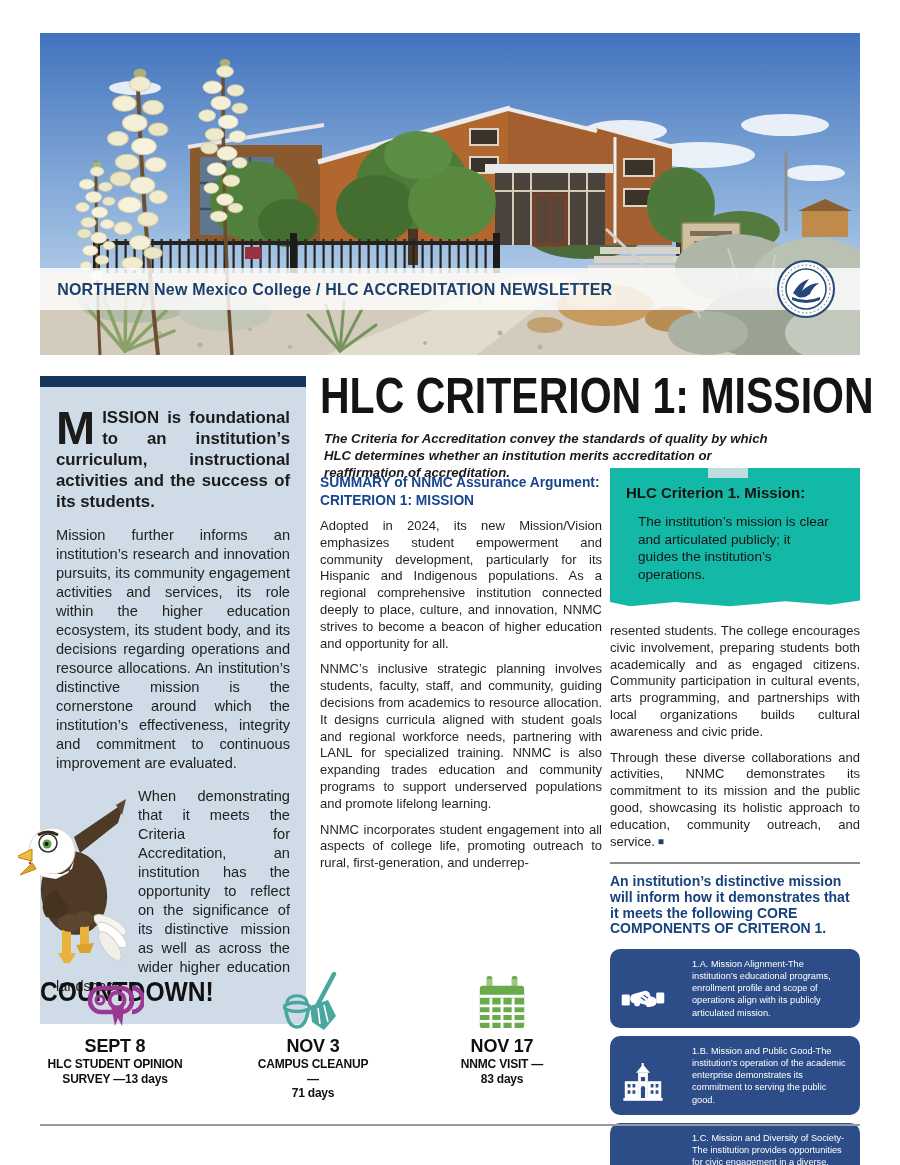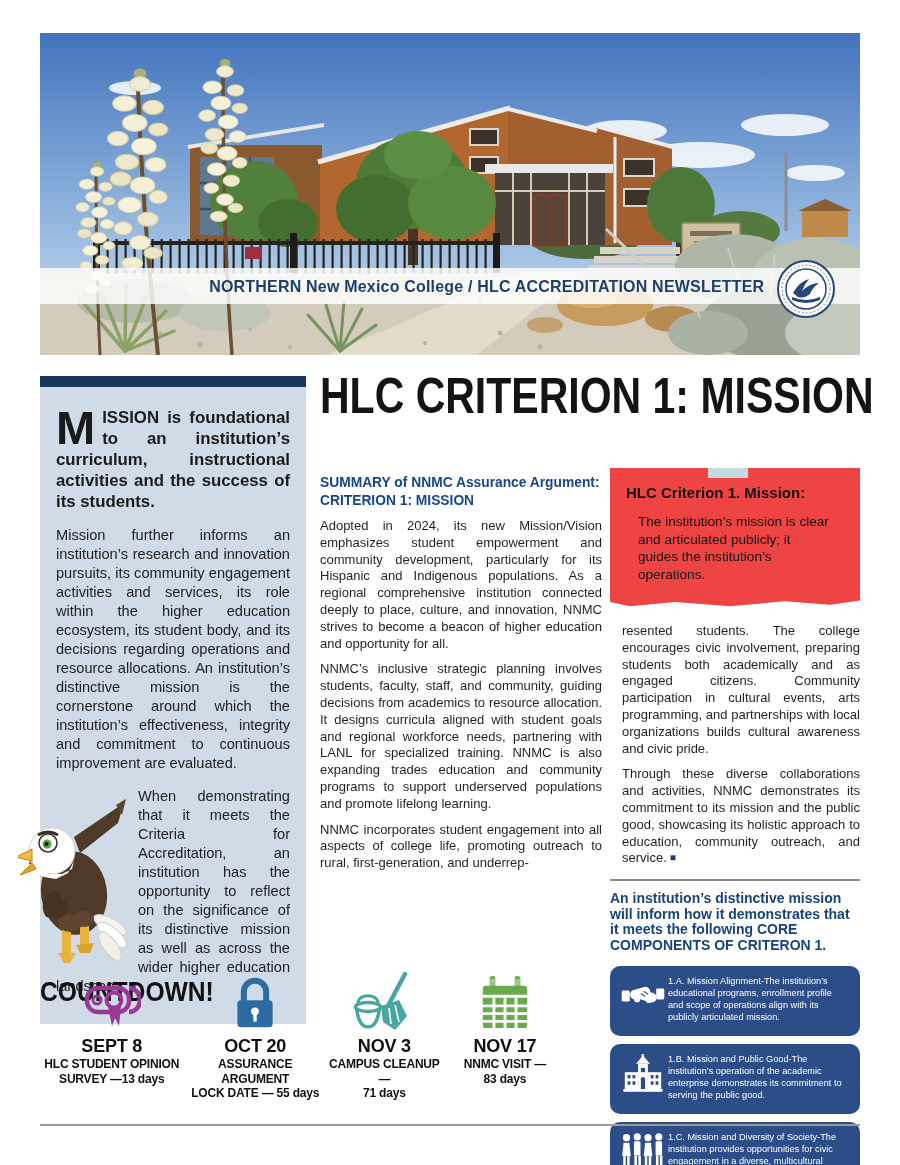--- a/index.html
+++ b/index.html
@@ -2,22 +2,22 @@
 <html><head>
 <meta charset="utf-8">
 <style>
   html,body{margin:0;padding:0;background:#ffffff;}
   .page{position:relative;width:900px;height:1165px;background:#fff;overflow:hidden;
         font-family:"Liberation Sans",sans-serif;color:#221f20;}
 
   
   .photo{position:absolute;left:40px;top:33px;width:820px;height:322px;overflow:hidden;}
   .photo svg{display:block;}
-  .banner{position:absolute;left:0;top:235px;width:820px;height:36px;
-          background:rgba(255,255,255,0.82);display:flex;align-items:center;justify-content:flex-end;}
+  .banner{position:absolute;left:0;top:235px;width:820px;height:42px;
+          background:rgba(255,255,255,0.82);display:flex;align-items:center;justify-content:flex-start;}
   .banner-text{font-weight:bold;font-size:16.5px;color:#1c3f6e;letter-spacing:.2px;
                margin-right:96px;transform:scaleX(.97);transform-origin:right center;white-space:nowrap;}
   .seal{position:absolute;right:24px;top:-9px;width:60px;height:60px;}
 
   
   .leftbox{position:absolute;left:40px;top:376px;width:266px;}
   .leftbox .topbar{height:11px;background:#16365c;}
   .leftbox .body{background:#cfdbe7;padding:20px 16px 14px 16px;min-height:539px;}
   .lead{font-weight:bold;font-size:16.8px;line-height:21px;margin:0 0 14px 0;color:#1b1b1b;text-align:justify;}
   .dropcap{float:left;font-size:47px;line-height:38px;font-weight:bold;margin:2px 7px 0 0;color:#1b1b1b;}
@@ -28,32 +28,32 @@
   
   .main{position:absolute;left:320px;top:372px;width:545px;}
   .h1{font-size:50px;font-weight:900;color:#141414;letter-spacing:0;line-height:48px;margin:0;
       transform:scaleX(.82);transform-origin:left top;white-space:nowrap;}
   .intro{font-style:italic;font-weight:bold;font-size:13.2px;line-height:17px;width:455px;
          margin:10px 0 0 4px;color:#1a1a1a;}
   .col1{position:absolute;left:0;top:102px;width:282px;}
   .col2{position:absolute;left:290px;top:96px;width:250px;}
   .sumhead{font-weight:bold;font-size:13.8px;line-height:17.5px;color:#17458d;margin:0 0 9px 0;}
   .col1 p.art{font-size:13px;line-height:16.8px;margin:0 0 9px 0;text-align:justify;}
-  .col2 p.art{font-size:13px;line-height:16.8px;margin:0 0 9px 12px;text-align:justify;}
-
-  .callout{position:relative;background:#ef4444;padding:16px 16px 14px 16px;margin:0 0 14px 0;
+  .col2 p.art{font-size:13px;line-height:16.8px;margin:0 0 9px 0;text-align:justify;}
+
+  .callout{position:relative;background:#14b8a6;padding:16px 16px 14px 16px;margin:0 0 14px 0;
            clip-path:polygon(0 0,100% 0,100% 94%,88% 97%,70% 94.5%,48% 98%,26% 95%,8% 98%,0 95%);}
   .callout .tab{position:absolute;left:98px;top:-8px;width:40px;height:18px;background:#c2dbdf;}
   .callout h3{margin:0 0 4px 0;font-size:15px;color:#141414;}
   .callout p{margin:12px;font-size:13.6px;line-height:17.5px;color:#141414;}
 
   .rule2{border:none;border-top:2px solid #8a8a8a;margin:12px 0 10px 0;}
   .coreintro{font-weight:bold;font-size:14px;line-height:15.6px;color:#16427e;margin:0 0 12px 0;}
 
-  .component{display:flex;align-items:flex-start;gap:2px;background:#2d4d88;border-radius:10px;
+  .component{display:flex;align-items:flex-end;gap:26px;background:#2d4d88;border-radius:10px;
              padding:9px 12px 9px 10px;margin-bottom:8px;min-height:52px;}
   .component .cicon{flex:0 0 46px;display:flex;justify-content:center;}
   .component .ctext{color:#fff;font-size:9.2px;line-height:12.2px;font-weight:500;}
 
   
   .countdown-h{position:absolute;left:40px;top:976px;font-size:28px;font-weight:900;color:#111;
                transform:scaleX(.88);transform-origin:left top;margin:0;}
   .countdown{position:absolute;left:40px;top:974px;width:528px;display:flex;justify-content:space-between;}
   .cd-item{text-align:center;}
   .cd-item .icon{height:58px;display:flex;align-items:flex-end;justify-content:center;margin-bottom:4px;}
@@ -294,20 +294,21 @@
             <ellipse cx="66" cy="122" rx="10" ry="8" fill="#5d4530"></ellipse>
           </svg>
         </span>
         <span>When demonstrating that it meets the Criteria for Accreditation, an institution has the opportunity to reflect on the significance of its distinctive mission as well as across the wider higher education landscape.</span><span class="endmark">■</span>
       </p>
     </div>
   </div>
 
   <div class="main">
     <h1 class="h1">HLC CRITERION 1: MISSION</h1>
+    <p class="intro">The Criteria for Accreditation convey the standards of quality by which HLC determines whether an institution merits accreditation or reaffirmation of accreditation.</p>
 
     <div class="col1">
       <p class="sumhead">
         <span>SUMMARY of NNMC Assurance Argument:</span><br>
         <span>CRITERION 1: MISSION</span>
       </p>
       <p class="art">Adopted in 2024, its new Mission/Vision emphasizes student empowerment and community development, particularly for its Hispanic and Indigenous populations. As a regional comprehensive institution connected deeply to place, culture, and innovation, NNMC strives to become a beacon of higher education and opportunity for all.</p>
       <p class="art">NNMC’s inclusive strategic planning involves students, faculty, staff, and community, guiding decisions from academics to resource allocation. It designs curricula aligned with student goals and regional workforce needs, partnering with LANL for specialized training. NNMC is also expanding trades education and community programs to support underserved populations and promote lifelong learning.</p>
       <p class="art">NNMC incorporates student engagement into all aspects of college life, promoting outreach to rural, first-generation, and underrep-</p>
     </div>
@@ -408,35 +409,20 @@
           <polygon points="25,30 29,50 32,42 36,50 38,30" fill="#9b3894"></polygon>
         </svg>
       </div>
       <div class="cd-date">SEPT 8</div>
       <div class="cd-desc">
         <span>HLC STUDENT OPINION</span><br>
         <span>SURVEY —13 days</span>
       </div>
     </div>
 
-    <div class="cd-item" style="width:150px">
-      <div class="icon">
-        <svg width="52" height="58" viewBox="0 0 56 60">
-          <path d="M16 28 v-10 a12 12 0 0 1 24 0 v10" fill="none" stroke="#2d6ca3" stroke-width="6.5"></path>
-          <rect x="9" y="27" width="38" height="29" rx="4" fill="#2d6ca3"></rect>
-          <circle cx="28" cy="39" r="4.2" fill="#fff"></circle>
-          <rect x="26.2" y="41" width="3.6" height="9" fill="#fff"></rect>
-        </svg>
-      </div>
-      <div class="cd-date">OCT 20</div>
-      <div class="cd-desc">
-        <span>ASSURANCE ARGUMENT</span><br>
-        <span>LOCK DATE — 55 days</span>
-      </div>
-    </div>
 
     <div class="cd-item" style="width:120px">
       <div class="icon">
         <svg width="62" height="60" viewBox="0 0 62 60">
           <line x1="52" y1="2" x2="36" y2="32" stroke="#49a79f" stroke-width="4.5" stroke-linecap="round"></line>
           <polygon points="28,34 46,28 54,44 42,58 30,50" fill="#49a79f"></polygon>
           <g stroke="#ffffff" stroke-width="1.6">
             <line x1="36" y1="36" x2="38" y2="52"></line>
               <line x1="42" y1="33" x2="46" y2="50"></line>
           </g>

